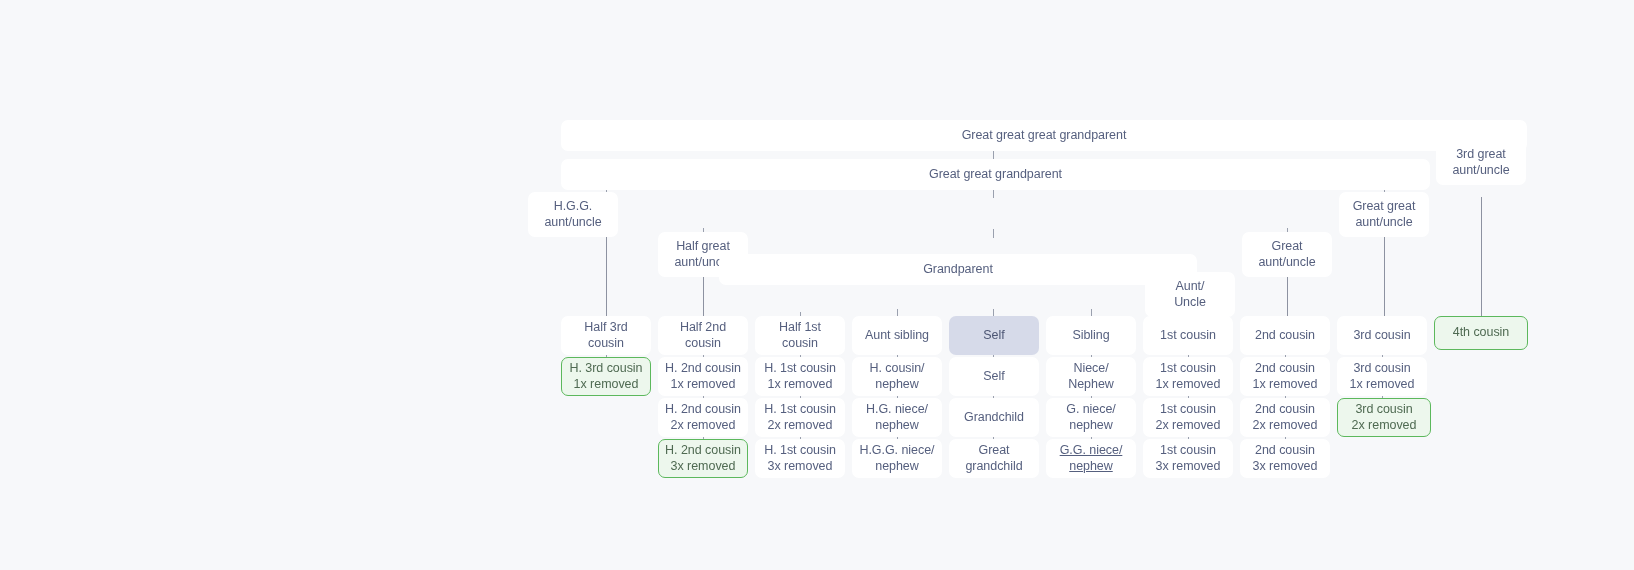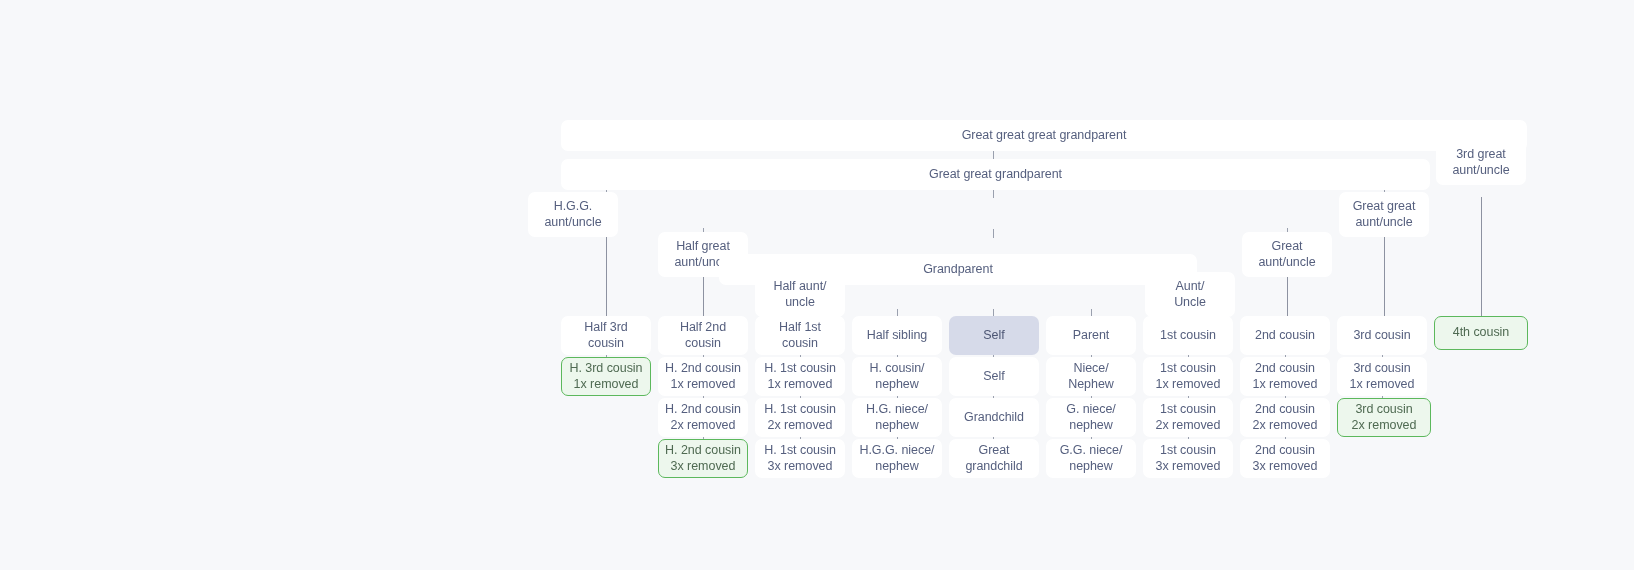--- a/index.html
+++ b/index.html
@@ -112,33 +112,31 @@
 aunt/uncle</div>
     <div class="node" style="left: 528px; top: 192px; width: 90px; height: 45px;">H.G.G.
 aunt/uncle</div>
     <div class="node" style="left: 1339px; top: 192px; width: 90px; height: 45px;">Great great
 aunt/uncle</div>
     <div class="node" style="left: 658px; top: 232px; width: 90px; height: 45px;">Half great
 aunt/uncle</div>
     <div class="node" style="left: 719px; top: 238px; width: 478px; height: 31px; margin-top: 16px;">Grandparent</div>
     <div class="node" style="left: 1242px; top: 232px; width: 90px; height: 45px;">Great
 aunt/uncle</div>
-    <div class="node" style="left: 755px; top: 272px; width: 90px; height: 45px;">Half aunt/
-uncle</div>
     <div class="node" style="left: 1145px; top: 272px; width: 90px; height: 45px; text-align: center;">Aunt/
 Uncle</div>
     <div class="node" style="left: 561px; top: 316px; width: 90px; height: 39px;">Half 3rd
 cousin</div>
     <div class="node" style="left: 658px; top: 316px; width: 90px; height: 39px;">Half 2nd
 cousin</div>
     <div class="node" style="left: 755px; top: 316px; width: 90px; height: 39px;">Half 1st
 cousin</div>
-    <div class="node" style="left: 852px; top: 316px; width: 90px; height: 39px;">Half sibling</div>
+    <div class="node" style="left: 852px; top: 316px; width: 90px; height: 39px;">Aunt sibling</div>
     <div class="node self" style="left: 949px; top: 316px; width: 90px; height: 39px;">Self</div>
-    <div class="node" style="left: 1046px; top: 316px; width: 90px; height: 39px;">Parent</div>
+    <div class="node" style="left: 1046px; top: 316px; width: 90px; height: 39px;">Sibling</div>
     <div class="node" style="left: 1143px; top: 316px; width: 90px; height: 39px;">1st cousin</div>
     <div class="node" style="left: 1240px; top: 316px; width: 90px; height: 39px;">2nd cousin</div>
     <div class="node" style="left: 1337px; top: 316px; width: 90px; height: 39px;">3rd cousin</div>
     <div class="node hl" style="left: 1434px; top: 316px; width: 94px; height: 34px;">4th cousin</div>
     <div class="node hl" style="left: 561px; top: 357px; width: 90px; height: 39px;">H. 3rd cousin
 1x removed</div>
     <div class="node" style="left: 658px; top: 357px; width: 90px; height: 39px;">H. 2nd cousin
 1x removed</div>
     <div class="node" style="left: 755px; top: 357px; width: 90px; height: 39px;">H. 1st cousin
 1x removed</div>
@@ -169,19 +167,19 @@
     <div class="node hl" style="left: 1337px; top: 398px; width: 94px; height: 39px;">3rd cousin
 2x removed</div>
     <div class="node hl" style="left: 658px; top: 439px; width: 90px; height: 39px;">H. 2nd cousin
 3x removed</div>
     <div class="node" style="left: 755px; top: 439px; width: 90px; height: 39px;">H. 1st cousin
 3x removed</div>
     <div class="node" style="left: 852px; top: 439px; width: 90px; height: 39px;">H.G.G. niece/
 nephew</div>
     <div class="node" style="left: 949px; top: 439px; width: 90px; height: 39px;">Great
 grandchild</div>
-    <div class="node" style="left: 1046px; top: 439px; width: 90px; height: 39px;">G.G. niece/
+    <div class="node" style="left: 1046px; top: 439px; width: 90px; height: 39px; text-decoration: underline;">G.G. niece/
 nephew</div>
     <div class="node" style="left: 1143px; top: 439px; width: 90px; height: 39px;">1st cousin
 3x removed</div>
     <div class="node" style="left: 1240px; top: 439px; width: 90px; height: 39px;">2nd cousin
 3x removed</div>
   </div>
 
 </body></html>

